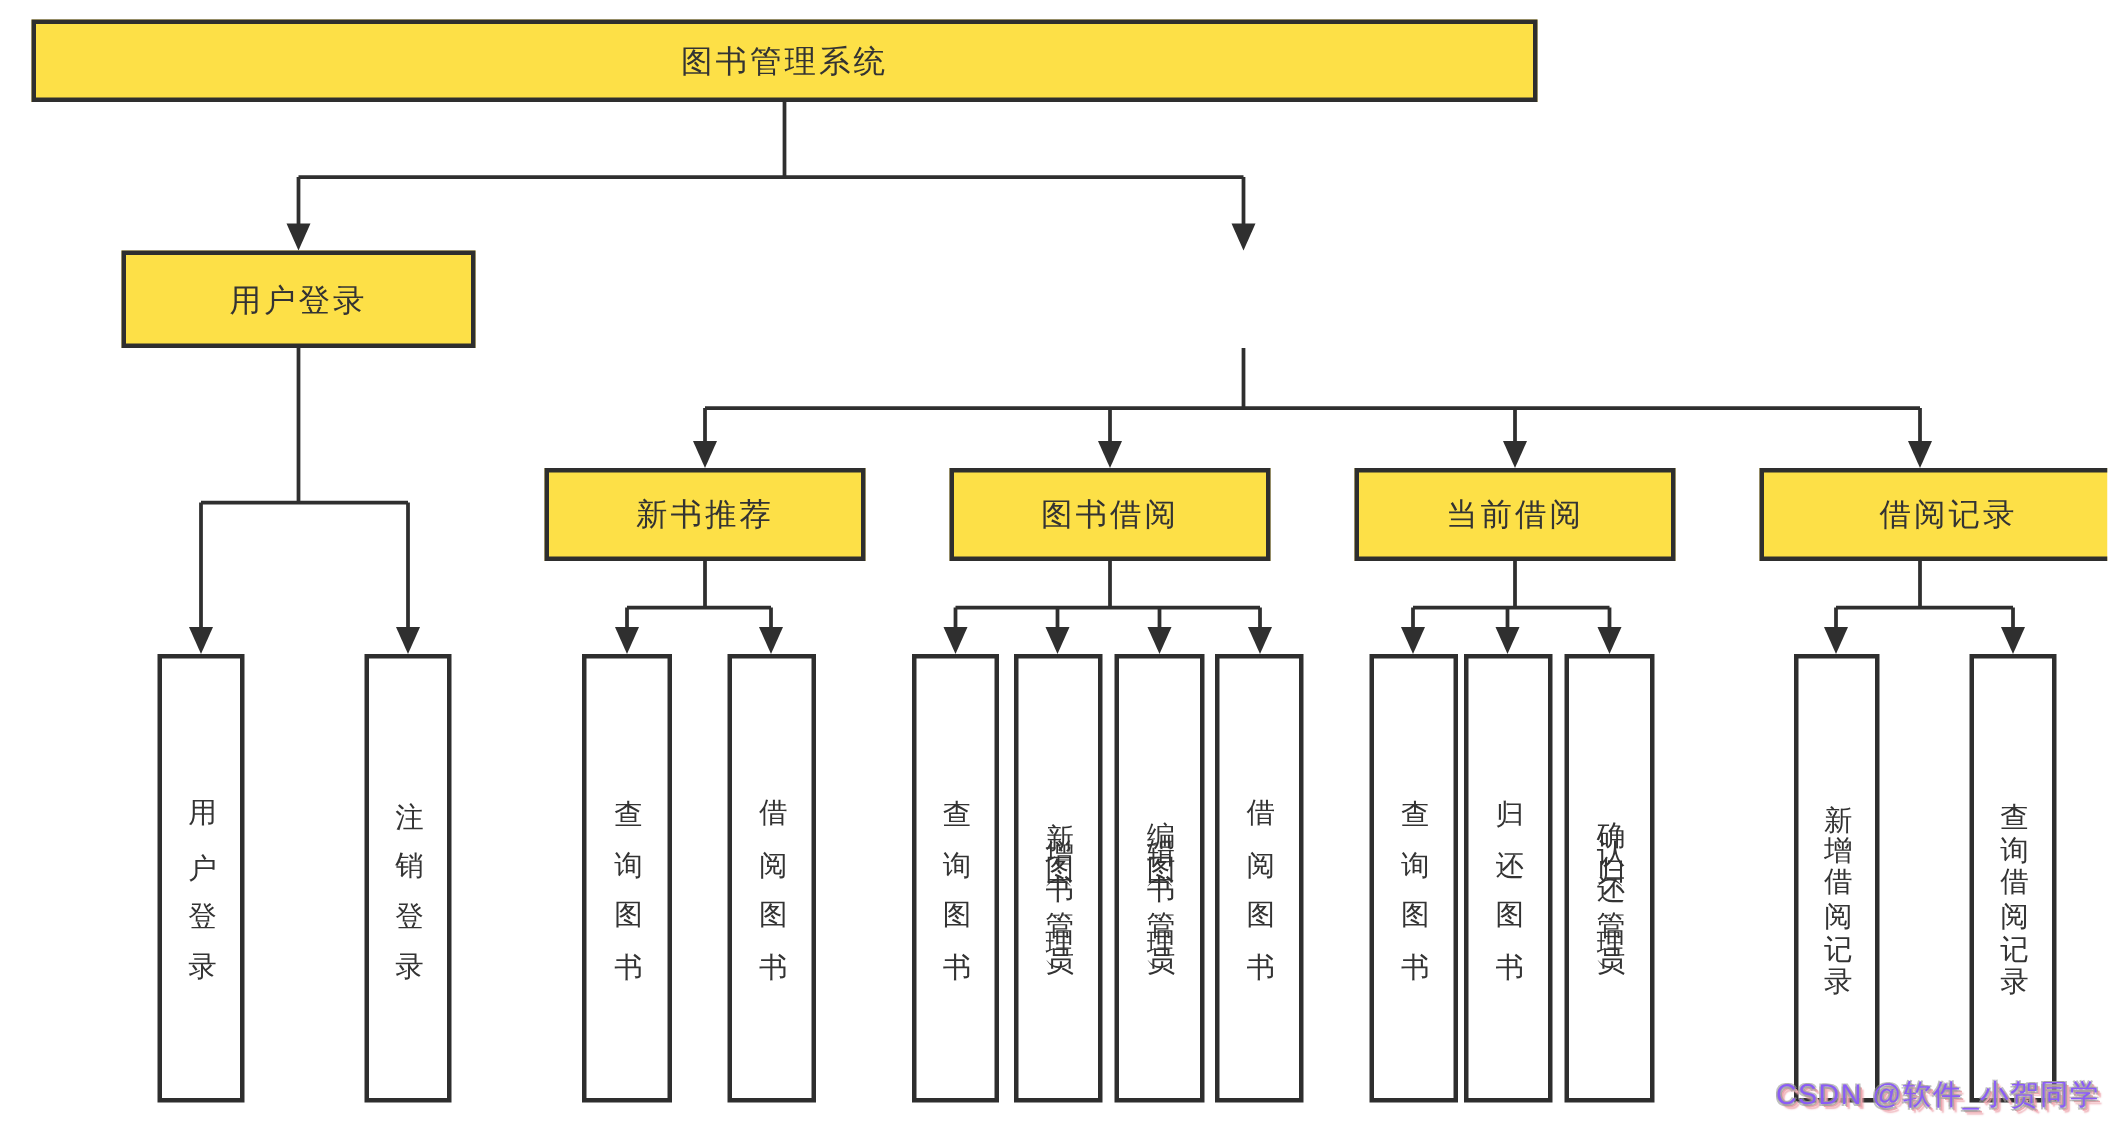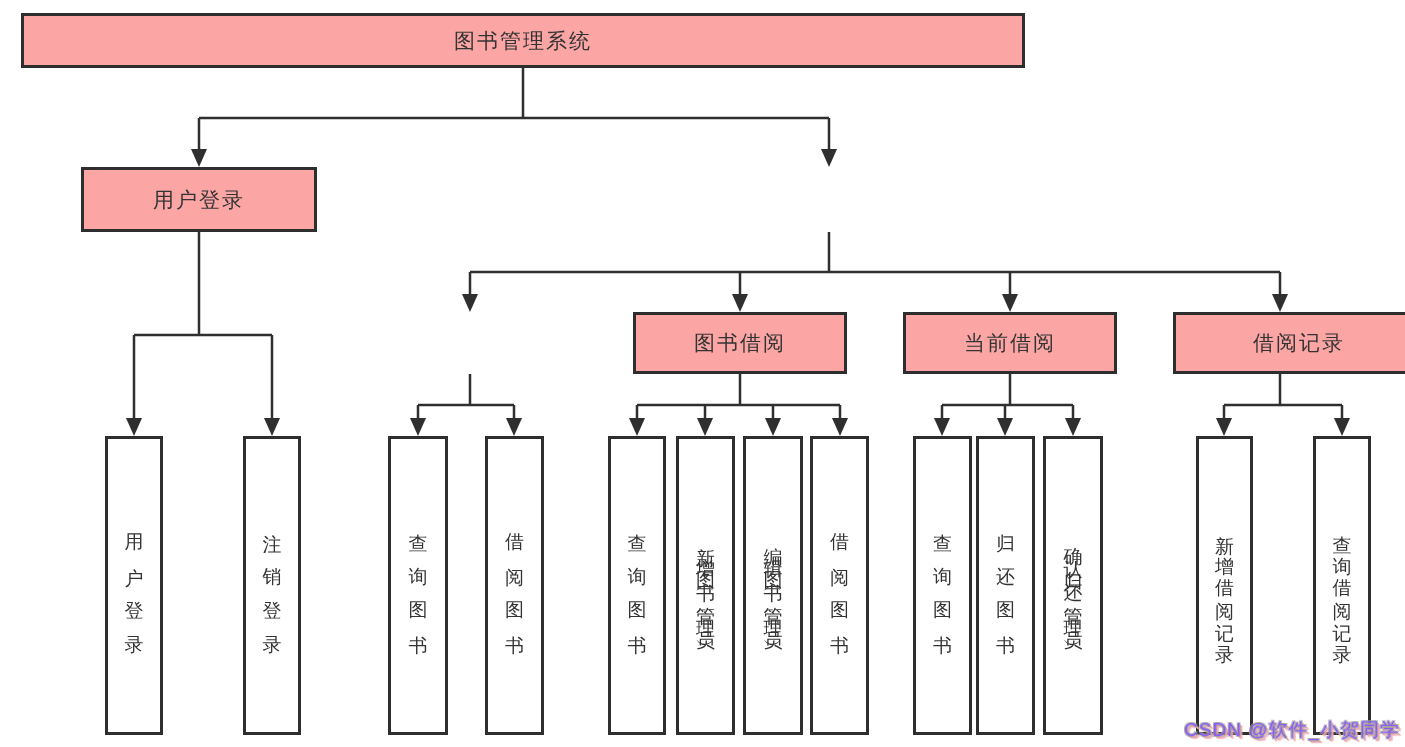--- a/index.html
+++ b/index.html
@@ -10,21 +10,21 @@
     font-family:"Liberation Sans", sans-serif;
     overflow:hidden;
   }
   .connectors{position:absolute;left:0;top:0;width:1405px;height:747px;}
   .connectors path{stroke:#2f2f2f;stroke-width:2.5;fill:none;}
   .connectors polygon{fill:#2f2f2f;stroke:none;}
   .hbox{
     position:absolute;
     box-sizing:border-box;
     border:3px solid #2e2e2e;
-    background:#fca5a5;
+    background:#fde047;
     display:flex;align-items:center;justify-content:center;
     font-size:21px;color:#333333;letter-spacing:2px;
   }
   .leaf{
     position:absolute;
     box-sizing:border-box;
     border:3px solid #2e2e2e;
     background:#ffffff;
     display:flex;align-items:center;justify-content:center;
     top:436px;height:299px;
@@ -102,20 +102,23 @@
   </svg>
 
   <div class="hbox" style="left:21px;top:13px;width:1004px;height:55px;">
     <span>图书管理系统</span>
   </div>
 
   <div class="hbox" style="left:81px;top:167px;width:236px;height:65px;">
     <span>用户登录</span>
   </div>
 
+  <div class="hbox" style="left:363px;top:312px;width:214px;height:62px;">
+    <span>新书推荐</span>
+  </div>
   <div class="hbox" style="left:903px;top:312px;width:214px;height:62px;">
     <span>当前借阅</span>
   </div>
   <div class="hbox" style="left:633px;top:312px;width:214px;height:62px;">
     <span>图书借阅</span>
   </div>
   <div class="hbox" style="left:1173px;top:312px;width:252px;height:62px;">
     <span>借阅记录</span>
   </div>
 

